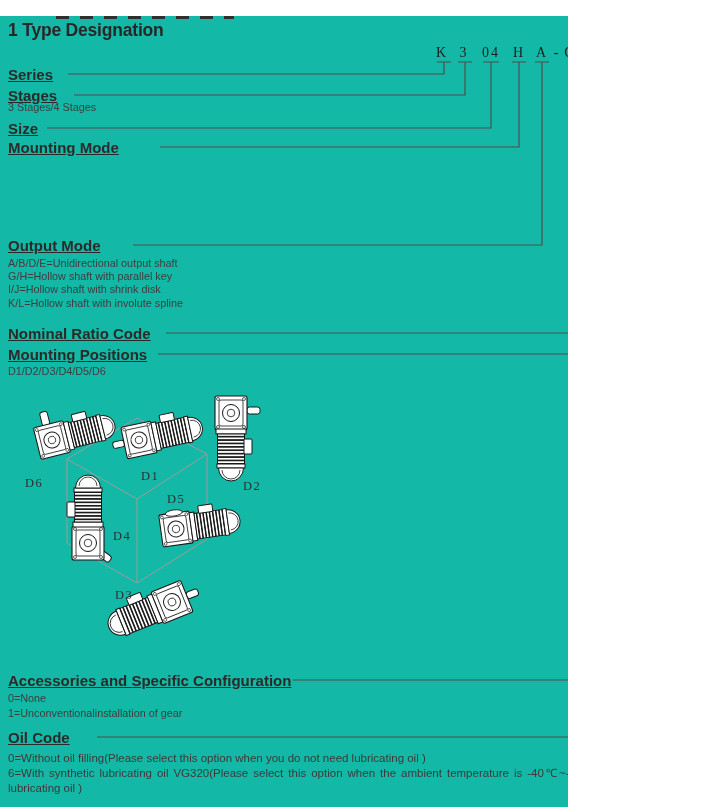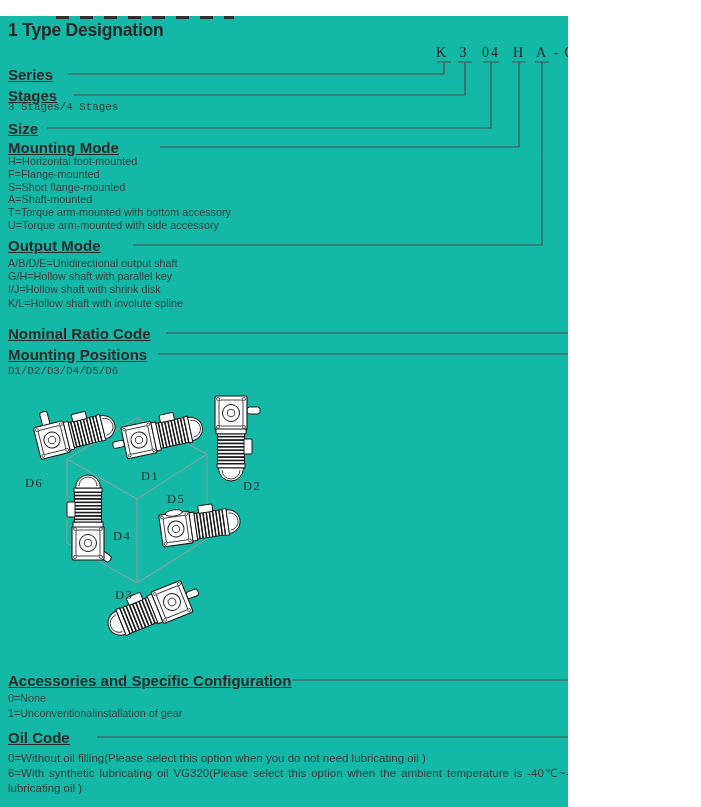--- a/index.html
+++ b/index.html
@@ -6,21 +6,21 @@
   .page{position:relative;width:568px;height:807px;background:#14b8a6;overflow:hidden;
         font-family:"Liberation Sans",sans-serif;color:#2a2a2a;margin-top:16px;}
   .remnant{position:absolute;left:56px;top:0;width:178px;height:3px;
         background:repeating-linear-gradient(90deg,#2f2f2f 0 13px,transparent 13px 24px);}
   .title{position:absolute;left:8px;top:4px;font-size:17.5px;font-weight:700;color:#272727;letter-spacing:-0.2px;}
   svg.layer{position:absolute;left:0;top:0;}
   .tok{position:absolute;top:29px;transform:translateX(-50%);
        font-family:"Liberation Serif",serif;font-size:14px;color:#1e1e1e;white-space:nowrap;}
   .tok.sp{letter-spacing:2px;margin-left:1px;text-align:right;}
   .hdg{position:absolute;left:8px;font-size:15px;font-weight:700;color:#2a2a2a;white-space:nowrap;text-decoration:underline;}
-  .sub{position:absolute;left:8px;font-size:10.8px;color:#3d3d3d;white-space:nowrap;font-family:Liberation Mono, monospace;}
+  .sub{position:absolute;left:8px;font-size:10.8px;color:#3d3d3d;white-space:nowrap;}
   .list{position:absolute;left:8px;color:#3d3d3d;}
   .list .it{white-space:nowrap;}
   .mm .it{font-size:10.8px;line-height:12.8px;}
   .om .it{font-size:10.8px;line-height:13.2px;}
   .ac .it{font-size:10.8px;line-height:14.6px;}
   .oil{width:676px;}
   .oil .it{font-size:11.5px;line-height:15px;white-space:normal;text-align:justify;color:#3a3a3a;}
   text.dlab{font-family:"Liberation Serif",serif;font-size:12.5px;fill:#2e2e2e;letter-spacing:1.5px;}
 </style>
 </head>
@@ -140,28 +140,20 @@
   </div>
 
   <div class="hdg" style="top:50px">Series</div>
 
   <div class="hdg" style="top:71px">Stages</div>
   <div class="sub" style="top:85px">3 Stages/4 Stages</div>
 
   <div class="hdg" style="top:104px">Size</div>
 
   <div class="hdg" style="top:123px">Mounting Mode</div>
-  <div class="list mm" style="top:139px">
-    <div class="it">H=Horizontal foot-mounted</div>
-    <div class="it">F=Flange-mounted</div>
-    <div class="it">S=Short flange-mounted</div>
-    <div class="it">A=Shaft-mounted</div>
-    <div class="it">T=Torque arm-mounted with bottom accessory</div>
-    <div class="it">U=Torque arm-mounted with side accessory</div>
-  </div>
 
   <div class="hdg" style="top:221px">Output Mode</div>
   <div class="list om" style="top:241px">
     <div class="it">A/B/D/E=Unidirectional output shaft</div>
     <div class="it">G/H=Hollow shaft with parallel key</div>
     <div class="it">I/J=Hollow shaft with shrink disk</div>
     <div class="it">K/L=Hollow shaft with involute spline</div>
   </div>
 
   <div class="hdg" style="top:309px">Nominal Ratio Code</div>

